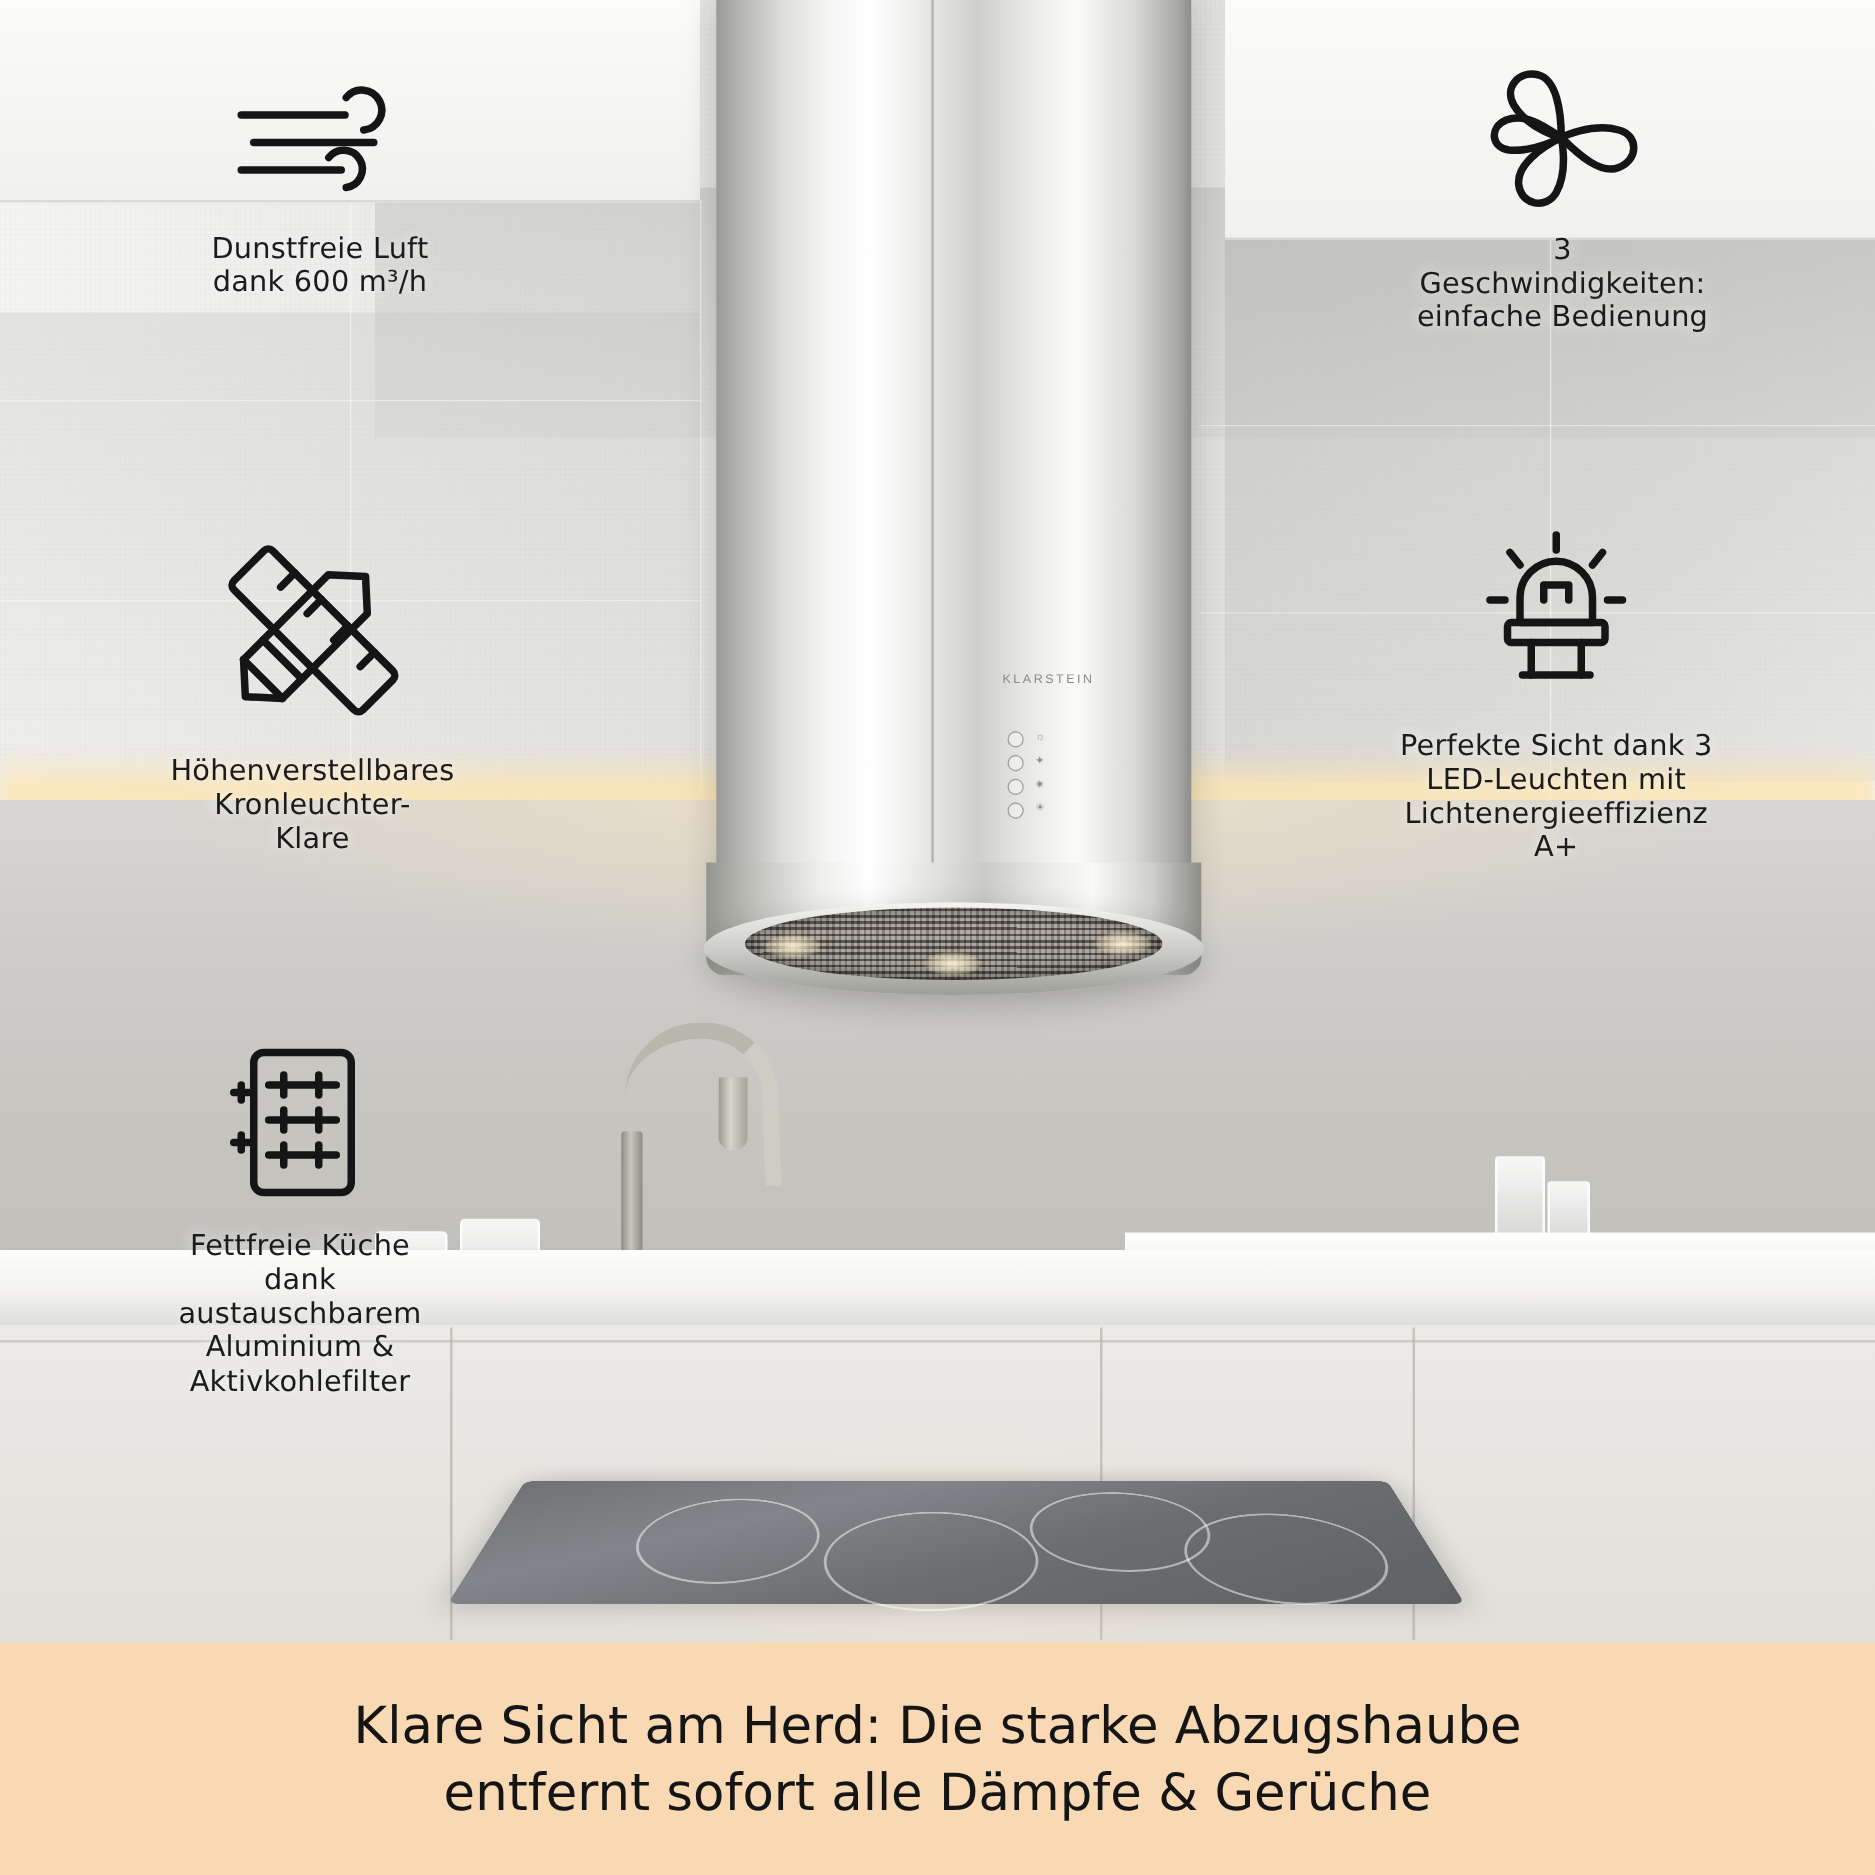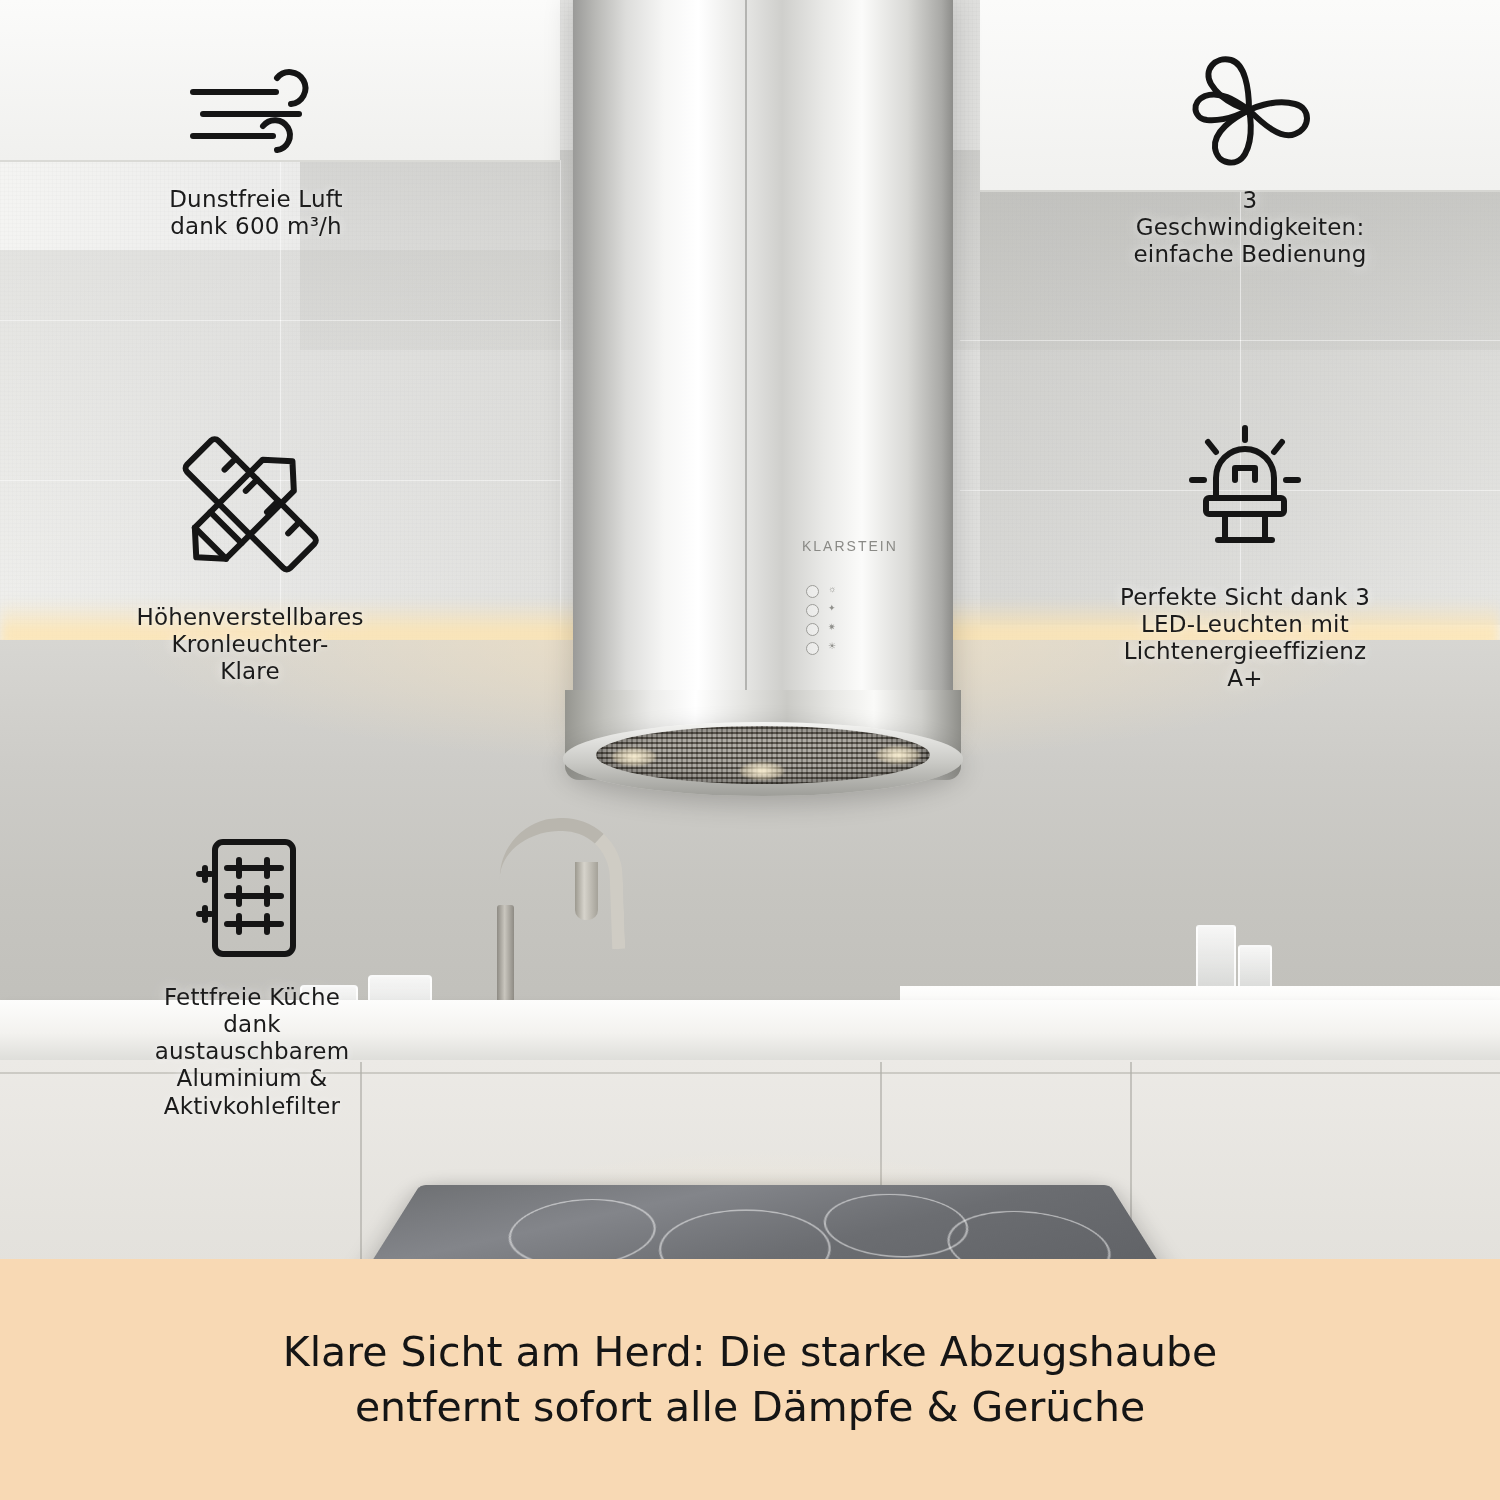--- a/index.html
+++ b/index.html
@@ -234,21 +234,21 @@
   }
   .led {
     position: absolute;
     width: 44px; height: 18px; border-radius: 50%;
     background: radial-gradient(ellipse at 50% 50%, rgba(255,244,214,0.95), rgba(255,236,190,0.25) 70%, rgba(255,236,190,0) 100%);
     filter: blur(1px);
   }
   .hood-brand {
     position: absolute;
     left: 775px; top: 538px;
-    font-size: 14px; letter-spacing: 2px; color: #8a8a86;
+    font-size: 10px; letter-spacing: 2px; color: #8a8a86;
     font-family: "Liberation Sans", sans-serif;
     padding-left: 27px;
   }
   .hood-panel {
     position: absolute;
     left: 806px; top: 585px; width: 50px; height: 82px;
   }
   .hood-btn {
     position: absolute; width: 11px; height: 11px; border-radius: 50%;
     border: 1px solid #9d9d99; background: rgba(255,255,255,0.35);
@@ -274,21 +274,21 @@
   }
   .ico {
     display: block;
     margin: 0 auto 14px auto;
   }
   .ico svg { display: block; margin: 0 auto; }
 
   
   .caption-bar {
     position: absolute;
-    left: 0; right: 0; bottom: 0; height: 241px;
+    left: 0; right: 0; bottom: 0; height: 186px;
     background: #f8d9b4;
     display: flex;
     align-items: center;
     justify-content: center;
   }
   .caption-text {
     font-size: 41px;
     line-height: 1.32;
     color: #151515;
     text-align: center;
@@ -436,21 +436,21 @@
         <path d="M38 120 h54"></path>
         <path d="M65 8 v12 M28 22 l8 10 M102 22 l-8 10 M12 60 h12 M106 60 h12"></path>
       </svg>
     </span>
     <div class="txt">Perfekte Sicht dank 3
 LED-Leuchten mit
 Lichtenergieeffizienz
 A+</div>
   </div>
 
-  <div class="feature" style="left:32px;top:830px;width:440px;">
+  <div class="feature" style="left:20px;top:830px;width:440px;">
     <span class="ico">
       <svg width="150" height="140" viewBox="0 0 150 140" fill="none" stroke="#151515" stroke-width="6" stroke-linecap="round" stroke-linejoin="round">
         <rect x="38" y="12" width="78" height="112" rx="8"></rect>
         <path d="M50 38 h54 M50 66 h54 M50 94 h54"></path>
         <path d="M62 30 v16 M62 58 v16 M62 86 v16"></path>
         <path d="M90 30 v16 M90 58 v16 M90 86 v16"></path>
         <path d="M22 44 h12 M28 38 v12"></path>
         <path d="M22 84 h12 M28 78 v12"></path>
       </svg>
     </span>

